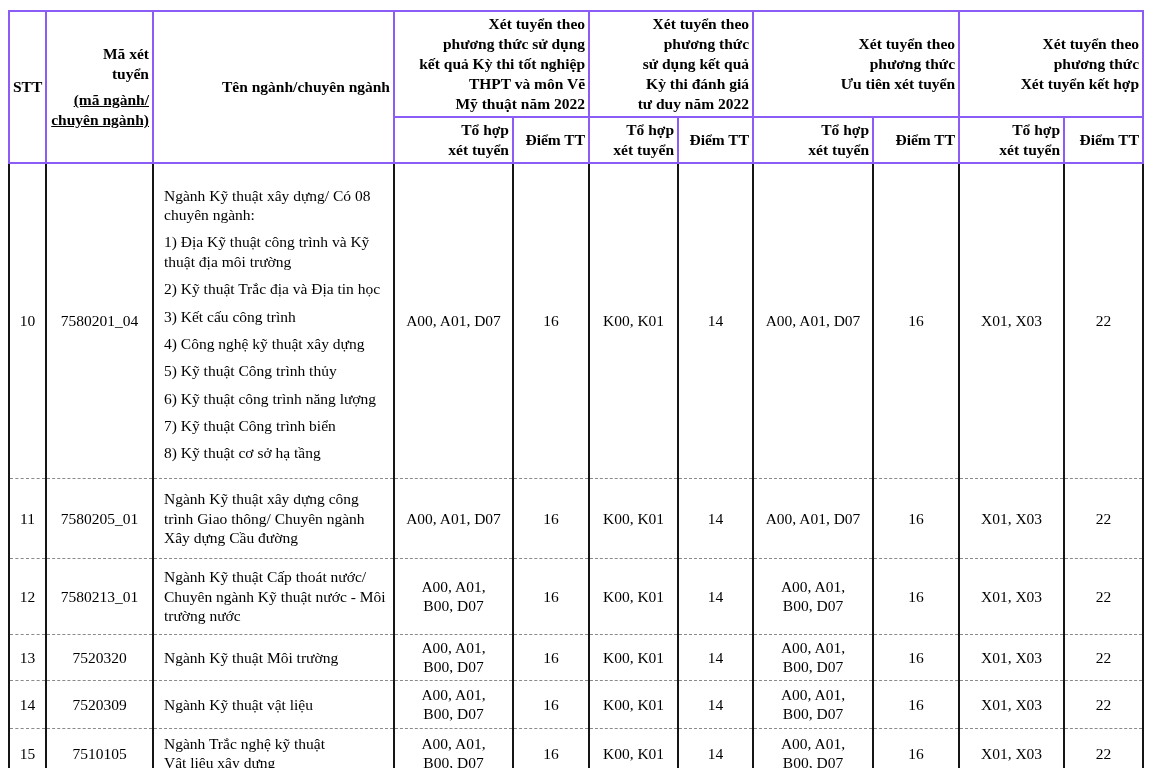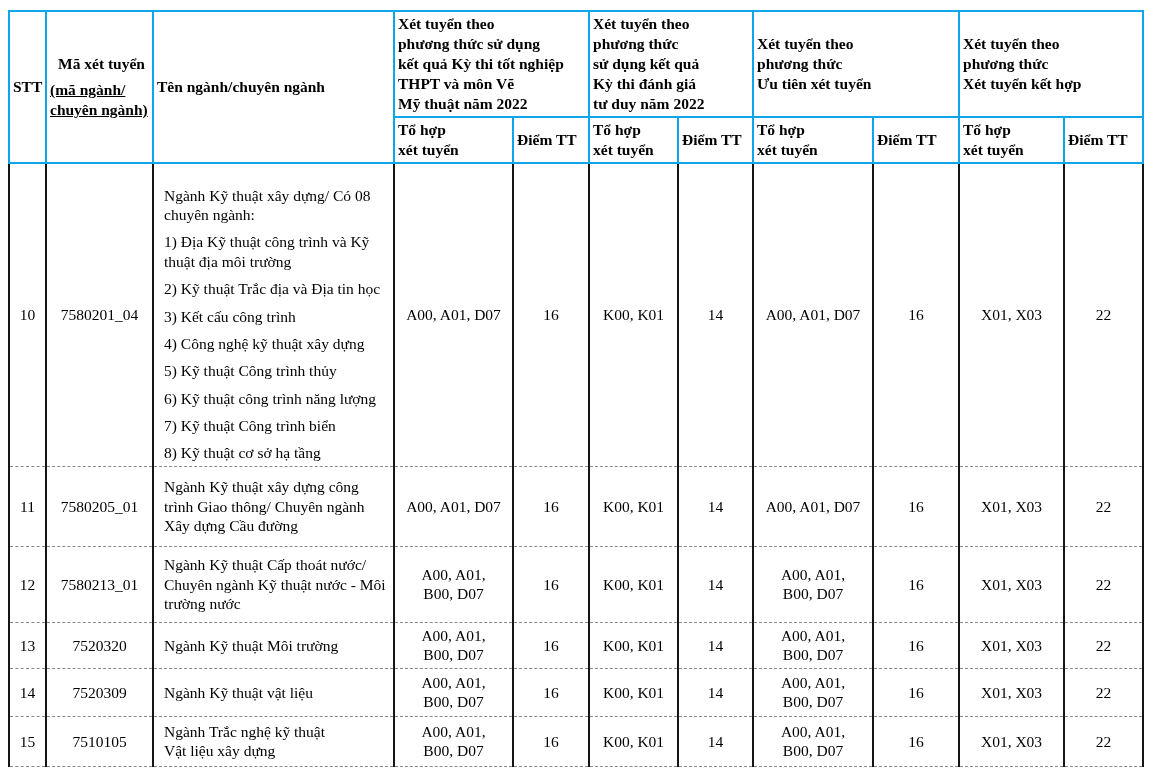--- a/index.html
+++ b/index.html
@@ -27,23 +27,23 @@
     width: 1134px;
   }
   
   th, td {
     border-left: 2px solid #151515;
     border-right: 2px solid #151515;
     box-sizing: border-box;
     overflow: hidden;
   }
   thead th {
-    border: 2px solid #0ea5e9;
+    border: 2px solid #8b5cf6;
     font-weight: bold;
-    text-align: left;
+    text-align: right;
     vertical-align: middle;
     font-size: 15.5px;
     line-height: 1.28;
     padding: 2px 3px;
     background: #fff;
   }
   tbody td {
     border-top: 1px dashed #8a8a8a;
     border-bottom: 1px dashed #8a8a8a;
     font-size: 15.5px;
@@ -56,22 +56,22 @@
   tbody td.name-cell {
     text-align: left;
     padding: 3px 5px 3px 10px;
   }
   tr.tall td.name-cell {
     vertical-align: top;
     padding-top: 22px;
   }
   .prewrap { white-space: pre-line; }
   .name-cell p { margin: 0 0 8px 0; }
-  .name-cell p:last-child { margin-bottom: 0; }
-  thead .code-head p { margin: 0 0 7px 8px; }
+  .name-cell p:last-child { margin-bottom: 12px; }
+  thead .code-head p { margin: 0 0 7px 18px; }
   thead .code-head p:last-child { margin: 0; text-decoration: underline; }
   
   tr.hgroup   { height: 106px; }
   tr.hsub     { height: 37px; }
   tr.r10 { height: 296px; }
   tr.r11 { height: 80px; }
   tr.r12 { height: 76px; }
   tr.r13 { height: 46px; margin-top: 14px; }
   tr.r14 { height: 48px; }
   tr.r15 { height: 50px; }

